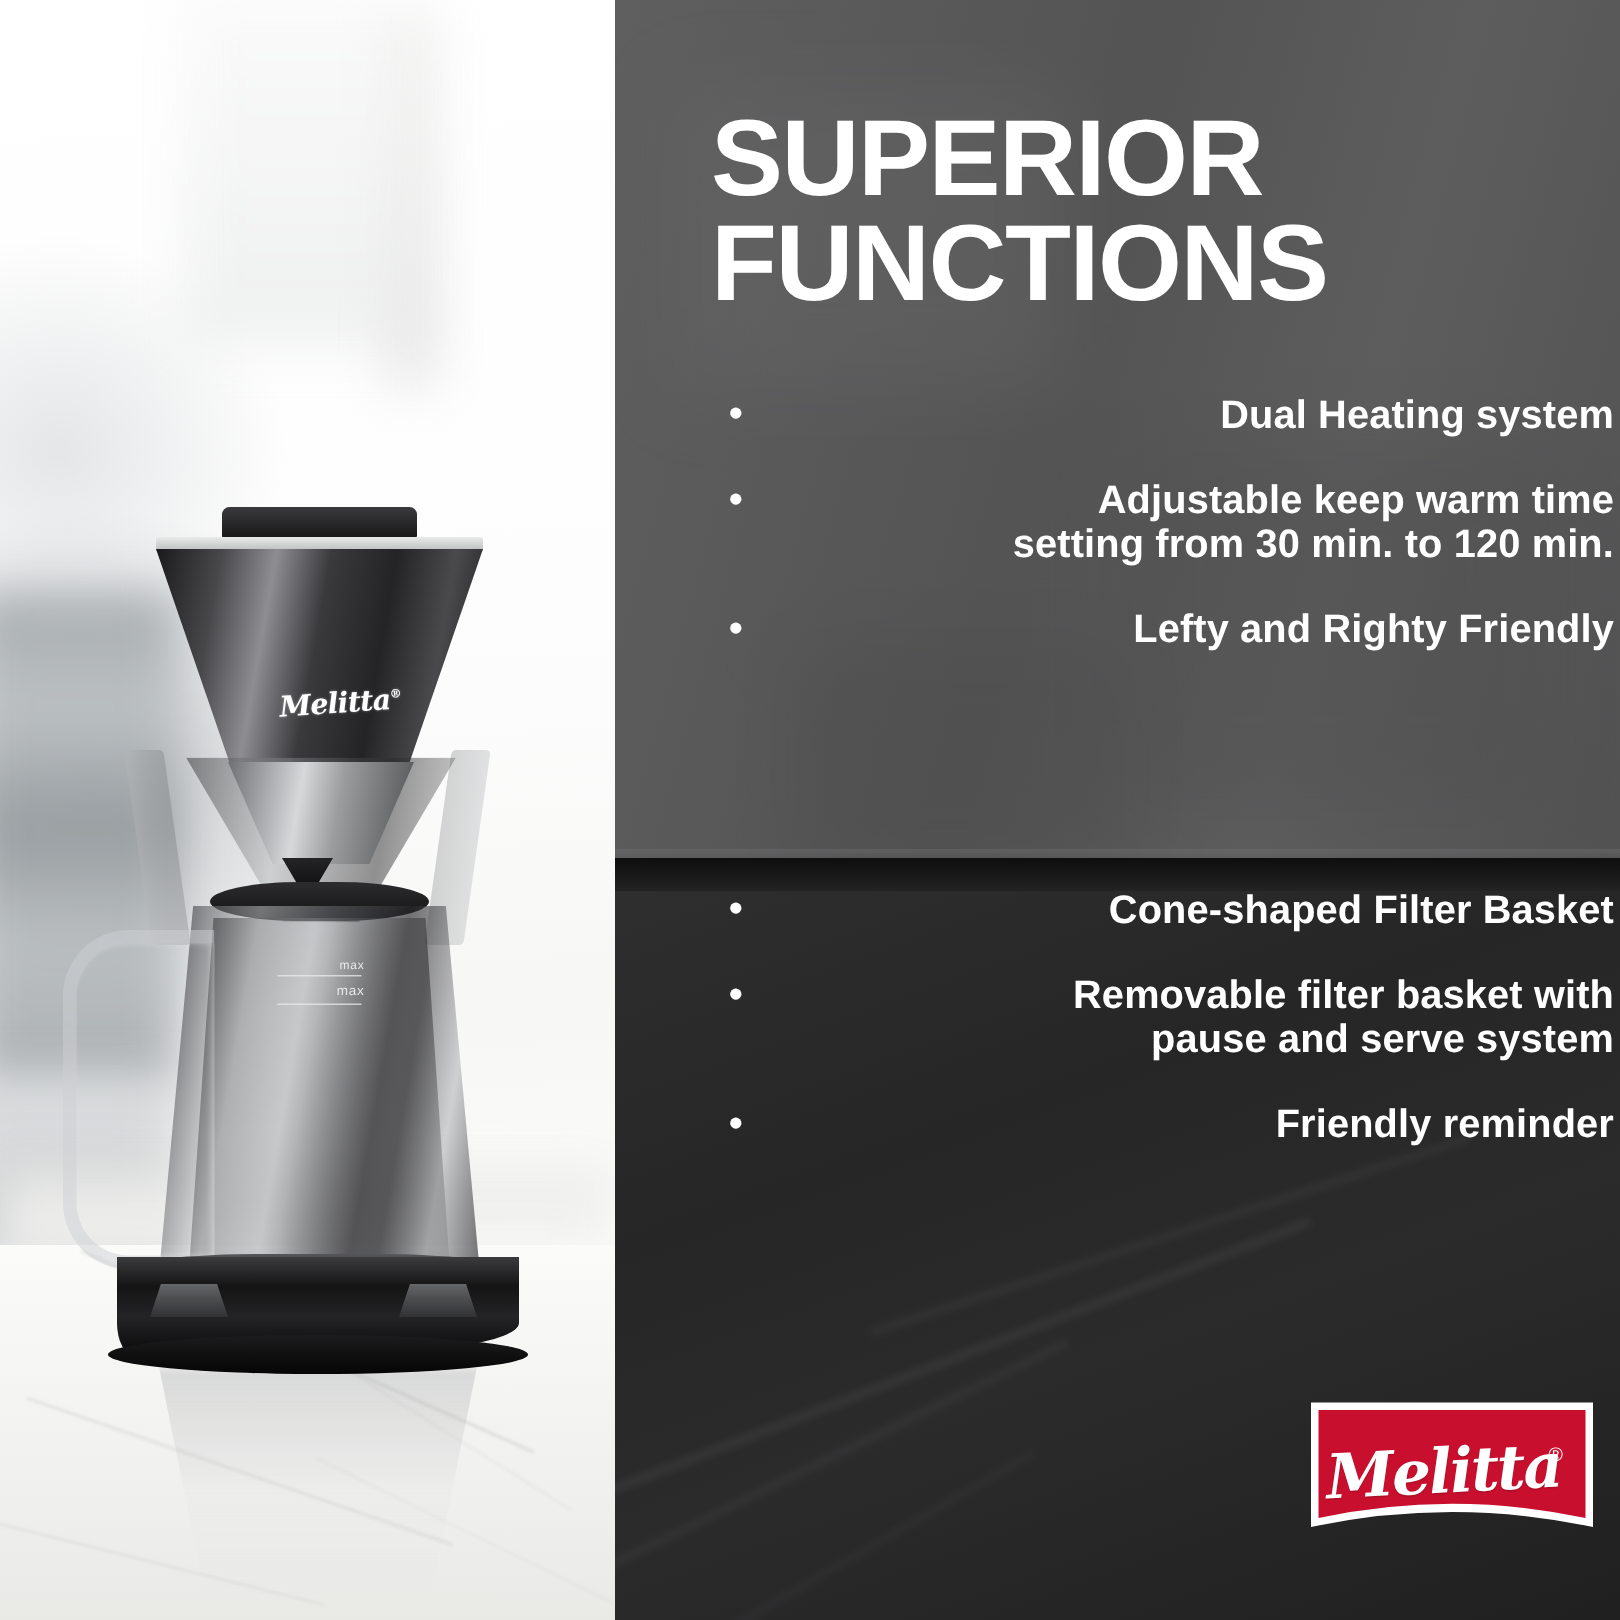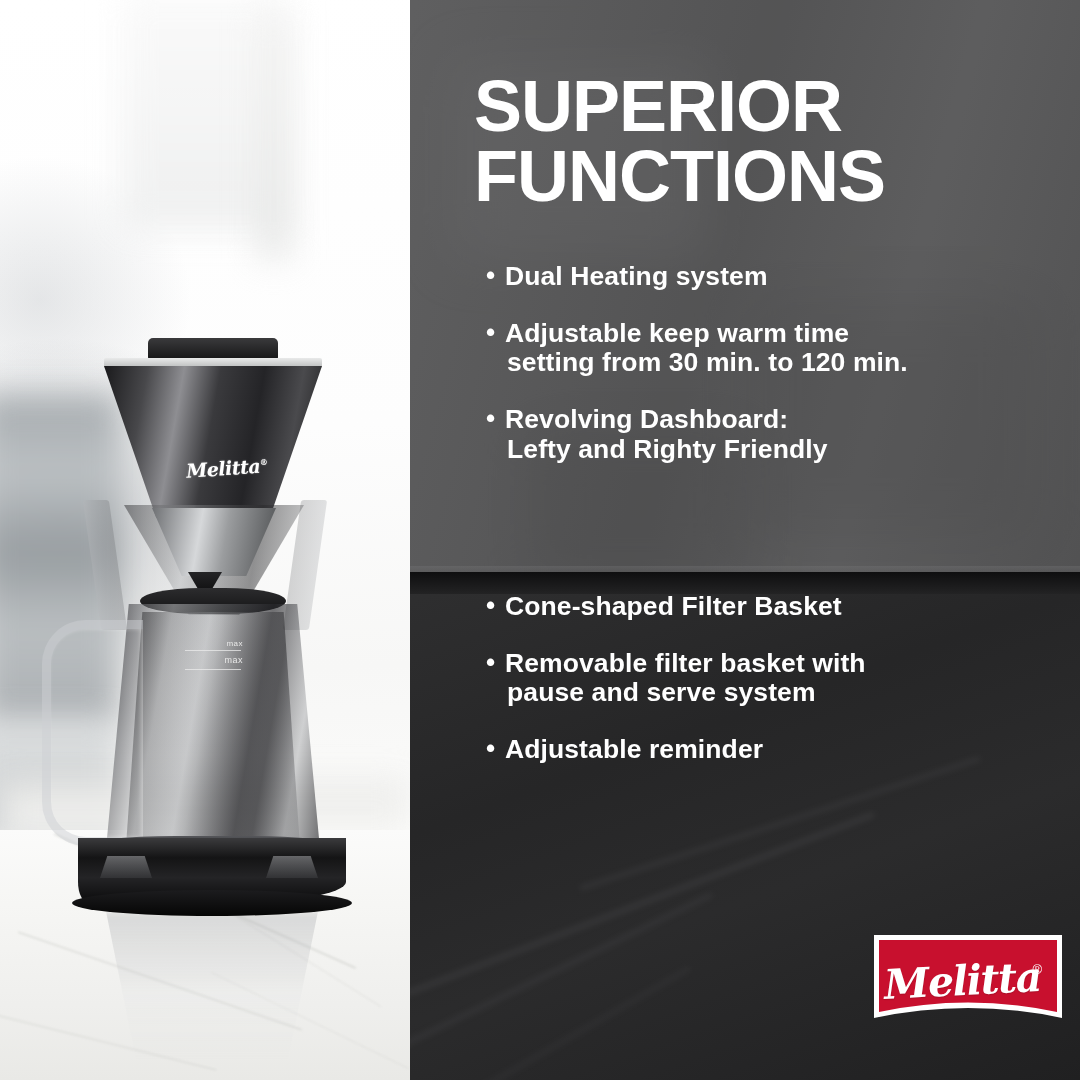--- a/index.html
+++ b/index.html
@@ -128,21 +128,21 @@
   .bot-edge-glow{position:absolute;left:0;top:566px;width:670px;height:8px;
     background:linear-gradient(180deg,rgba(120,120,122,.35),rgba(0,0,0,0));}
 
   
   .content{position:absolute;left:0;top:0;width:570px;height:1080px;}
   .title{position:absolute;left:64px;top:72px;width:580px;
     color:#ffffff;font-weight:bold;font-size:72px;line-height:.97;
     letter-spacing:-1px;font-family:"Liberation Sans",sans-serif;}
   .title div{white-space:nowrap;}
 
-  .bullets{position:absolute;left:76px;width:590px;}
+  .bullets{position:absolute;left:76px;width:590px;text-align:right;}
   .group-a{top:262px;}
   .group-b{top:592px;}
   .bullet{position:relative;color:#ffffff;font-size:26.5px;line-height:1.12;
     font-weight:bold;letter-spacing:.1px;padding-left:19px;margin-bottom:27px;
     font-family:"Liberation Sans",sans-serif;}
   .bullet:before{content:"\2022";position:absolute;left:0;top:-1px;font-size:26px;}
   .bullet .l2{display:block;padding-left:2px;}
 
   
   .logo{position:absolute;left:872px;top:932px;width:192px;height:106px;}
@@ -230,35 +230,34 @@
 
       <div class="bullets group-a">
         <div class="bullet">
           <span>Dual Heating system</span>
         </div>
         <div class="bullet">
           <span>Adjustable keep warm time</span>
           <span class="l2">setting from 30 min. to 120 min.</span>
         </div>
         <div class="bullet">
-          <span>Revolving Dashboard:</span>
           <span class="l2">Lefty and Righty Friendly</span>
         </div>
       </div>
 
       <div class="bullets group-b">
         <div class="bullet">
           <span>Cone-shaped Filter Basket</span>
         </div>
         <div class="bullet">
           <span>Removable filter basket with</span>
           <span class="l2">pause and serve system</span>
         </div>
         <div class="bullet">
-          <span>Adjustable reminder</span>
+          <span>Friendly reminder</span>
         </div>
       </div>
 
     </div>
   </div>
 
   <div class="logo">
     <svg width="192" height="106" viewBox="0 0 192 106">
       <path d="M2,3 L190,3 L190,86 Q96,66 2,86 Z" fill="#ffffff"></path>
       <path d="M7,8 L185,8 L185,80 Q96,61 7,80 Z" fill="#C8102E"></path>

